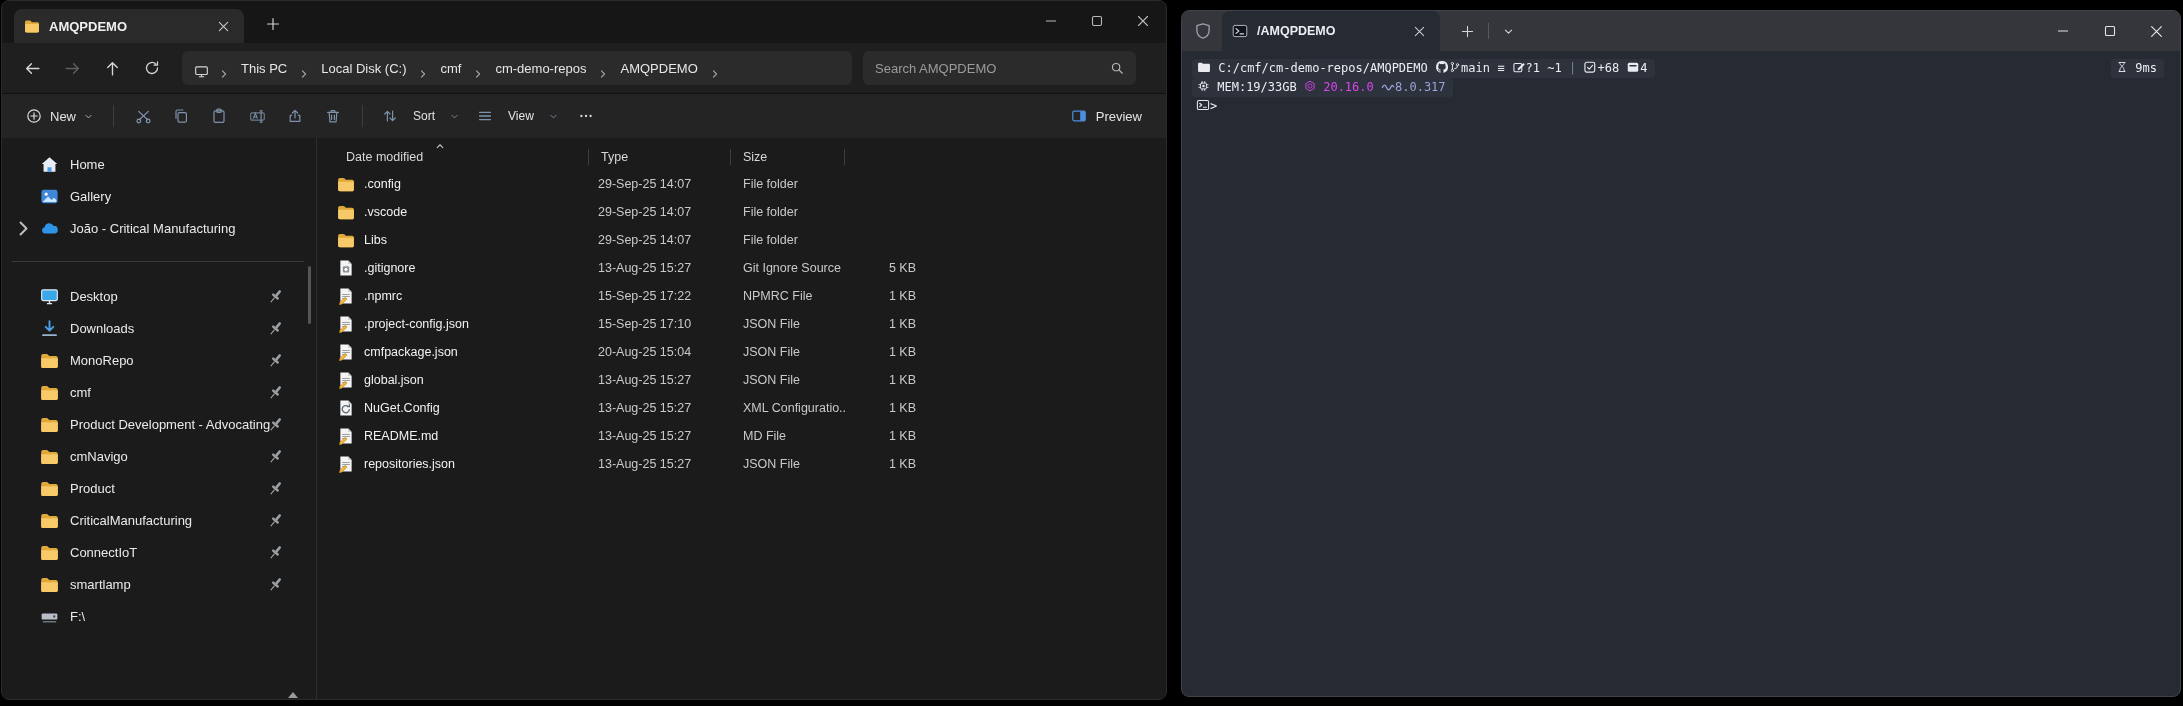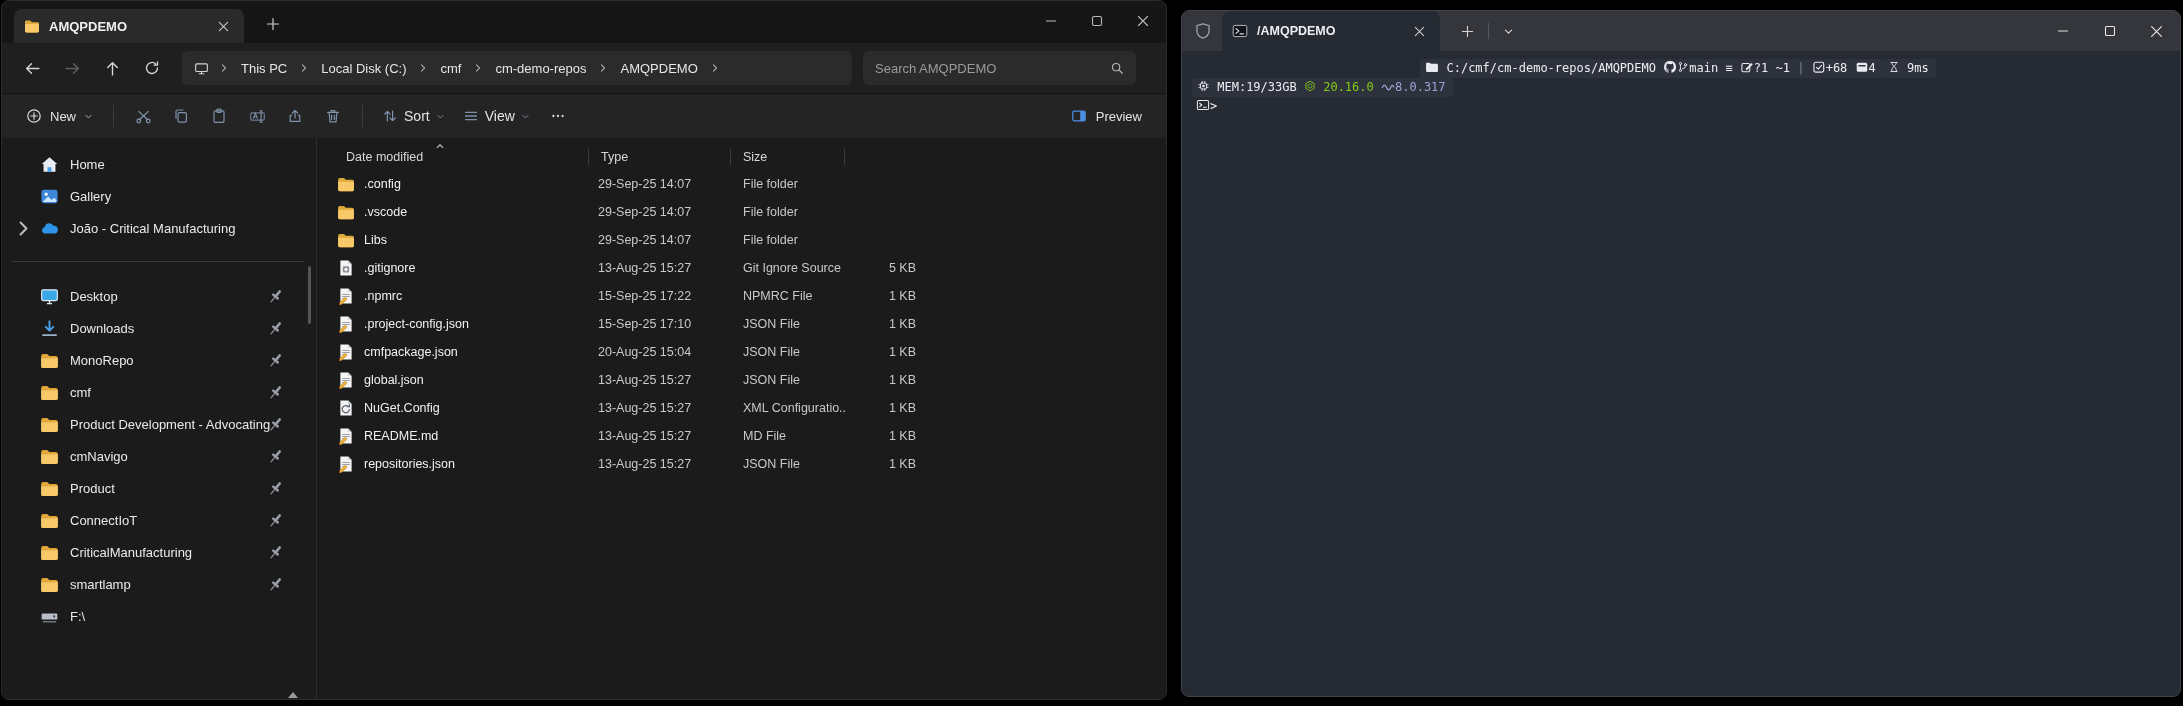--- a/index.html
+++ b/index.html
@@ -17,32 +17,32 @@
   .ex-tab-label{font-size:13px;font-weight:bold;color:#f0f0f0;flex:1;white-space:nowrap;overflow:hidden;}
   .tab-close{width:22px;height:22px;display:flex;align-items:center;justify-content:center;color:#c9c9c9;border-radius:4px;}
   .ex-newtab{width:30px;height:30px;margin:0 0 4px 14px;display:flex;align-items:center;justify-content:center;color:#cfcfcf;font-size:18px;}
   .caption{position:absolute;right:0;top:0;height:40px;display:flex;}
   .cap-btn{width:46px;height:100%;display:flex;align-items:center;justify-content:center;color:#b9b9b9;}
   .ex-address-row{height:50px;background:#1f1f1f;display:flex;align-items:center;padding:0 12px;gap:4px;flex:none;}
   .nav-btn{width:36px;height:34px;display:flex;align-items:center;justify-content:center;color:#d6d6d6;border-radius:5px;}
   .nav-btn.disabled{color:#5f5f5f;}
   .ex-addressbar{width:670px;height:34px;background:#2b2b2b;border-radius:6px;margin-left:8px;
                  display:flex;align-items:center;padding:0 12px;box-sizing:border-box;overflow:hidden;}
-  .crumbs{display:flex;align-items:center;white-space:nowrap;font-size:13px;color:#e6e6e6;}
+  .crumbs{display:flex;align-items:flex-end;white-space:nowrap;font-size:13px;color:#e6e6e6;}
   .crumb{padding:3px 2px;}
   .chev{width:10px;height:10px;color:#ababab;margin:0 10px;}
   .ex-search{width:273px;height:34px;background:#2b2b2b;border-radius:6px;margin-left:7px;
              display:flex;align-items:center;padding:0 12px;box-sizing:border-box;justify-content:space-between;}
   .ex-search .ph{font-size:13px;color:#9b9b9b;}
   .ex-cmdbar{height:44px;background:#242424;border-top:1px solid #111;display:flex;align-items:center;
              padding:0 14px;flex:none;color:#e3e3e3;}
   .cmd-new{display:flex;align-items:center;gap:8px;font-size:13px;padding:0 10px;height:32px;border-radius:5px;}
   .cmd-sep{width:1px;height:22px;background:#3d3d3d;margin:0 10px;}
   .cmd-ic{width:38px;height:32px;display:flex;align-items:center;justify-content:center;color:#7e92ab;border-radius:5px;}
-  .cmd-group{display:flex;align-items:center;gap:6px;font-size:14px;padding:0 9px;height:32px;border-radius:5px;color:#e3e3e3;}
+  .cmd-group{display:flex;align-items:center;gap:15px;font-size:12px;padding:0 9px;height:32px;border-radius:5px;color:#e3e3e3;}
   .cmd-group .icn{color:#7e92ab;}
   .small-chev{width:9px;height:9px;color:#bdbdbd;}
   .cmd-preview{margin-left:auto;display:flex;align-items:center;gap:9px;font-size:13px;height:32px;padding:0 10px;}
   .ex-body{flex:1;display:flex;background:#1b1b1b;min-height:0;}
   .ex-sidebar{width:314px;flex:none;position:relative;padding-top:10px;overflow:hidden;box-sizing:border-box;}
   .sb-row{height:32px;display:flex;align-items:center;padding-left:38px;position:relative;border-radius:5px;}
   .sb-row .expander{position:absolute;left:12px;width:11px;height:11px;color:#bdbdbd;}
   .sb-row .icn{width:19px;height:19px;margin-right:11px;}
   .sb-label{font-size:13px;color:#eaeaea;white-space:nowrap;overflow:hidden;max-width:200px;}
   .sb-pin{position:absolute;right:20px;width:14px;height:14px;color:#9aa0a6;}
@@ -77,26 +77,26 @@
          padding:0 10px;gap:9px;box-sizing:border-box;}
   .t-tab-label{font-size:12.5px;font-weight:bold;color:#eceef2;flex:1;white-space:nowrap;overflow:hidden;}
   .t-plus{width:30px;height:30px;margin-left:12px;display:flex;align-items:center;justify-content:center;color:#d5d5d5;font-size:17px;}
   .t-bar-sep{width:1px;height:16px;background:#56585e;margin:0 6px;}
   .t-drop{width:26px;height:30px;display:flex;align-items:center;justify-content:center;color:#d5d5d5;}
   .t-caption{margin-left:auto;display:flex;height:100%;}
   .t-cap-btn{width:47px;height:100%;display:flex;align-items:center;justify-content:center;color:#e3e3e3;}
   .t-content{flex:1;padding:8px 16px 0 10px;font-family:"DejaVu Sans Mono","Liberation Mono",monospace;
              font-size:12px;line-height:19px;color:#eceef2;}
   .t-line{white-space:nowrap;}
-  .t-line1{display:flex;justify-content:center;align-items:flex-start;}
+  .t-line1{display:flex;justify-content:space-between;align-items:flex-start;}
   .seg{background:#2d323d;border-radius:3px;padding:0 7px 0 5px;display:inline-block;}
   .m-icn{display:inline-flex;width:14px;height:14px;vertical-align:-2px;}
   .m-icn svg{width:100%;height:100%;}
   .tok-dim{color:#7a8190;}
-  .tok-node{color:#84cc16;}
+  .tok-node{color:#d946ef;}
   .tok-dotnet{color:#9aa3d6;}
   .t-prompt-line{margin-top:0;}
 </style>
 </head>
 <body>
 
 <div class="desktop">
 
   <section class="explorer">
 
@@ -479,39 +479,39 @@
                 </svg>
               </span>
             </div>
             <div class="sb-row">
               <span class="icn ">
                 <svg viewBox="0 0 16 16">
                   <path fill="#dfa83a" d="M1 4.2c0-.9.7-1.6 1.6-1.6h3.1c.4 0 .8.2 1.1.5l1 1.1h5.6c.9 0 1.6.7 1.6 1.6v7c0 .9-.7 1.6-1.6 1.6H2.6A1.6 1.6 0 0 1 1 12.8z"></path>
                   <path fill="#f7c968" d="M1 6h14v6.8c0 .9-.7 1.6-1.6 1.6H2.6A1.6 1.6 0 0 1 1 12.8z"></path>
                 </svg>
               </span>
-              <span class="sb-label">ConnectIoT</span>
+              <span class="sb-label">CriticalManufacturing</span>
               <span class="icn sb-pin">
                 <svg viewBox="0 0 16 16" fill="currentColor">
                   <g transform="rotate(40 8 8)">
                     <rect x="6.9" y="1.4" width="2.2" height="6.4" rx="1.1"></rect>
                     <rect x="4.5" y="7" width="7" height="2.1" rx="1"></rect>
                     <rect x="7.55" y="9.1" width=".9" height="5.2" rx=".45"></rect>
                   </g>
                 </svg>
               </span>
             </div>
             <div class="sb-row">
               <span class="icn ">
                 <svg viewBox="0 0 16 16">
                   <path fill="#dfa83a" d="M1 4.2c0-.9.7-1.6 1.6-1.6h3.1c.4 0 .8.2 1.1.5l1 1.1h5.6c.9 0 1.6.7 1.6 1.6v7c0 .9-.7 1.6-1.6 1.6H2.6A1.6 1.6 0 0 1 1 12.8z"></path>
                   <path fill="#f7c968" d="M1 6h14v6.8c0 .9-.7 1.6-1.6 1.6H2.6A1.6 1.6 0 0 1 1 12.8z"></path>
                 </svg>
               </span>
-              <span class="sb-label">CriticalManufacturing</span>
+              <span class="sb-label">ConnectIoT</span>
               <span class="icn sb-pin">
                 <svg viewBox="0 0 16 16" fill="currentColor">
                   <g transform="rotate(40 8 8)">
                     <rect x="6.9" y="1.4" width="2.2" height="6.4" rx="1.1"></rect>
                     <rect x="4.5" y="7" width="7" height="2.1" rx="1"></rect>
                     <rect x="7.55" y="9.1" width=".9" height="5.2" rx=".45"></rect>
                   </g>
                 </svg>
               </span>
             </div>

